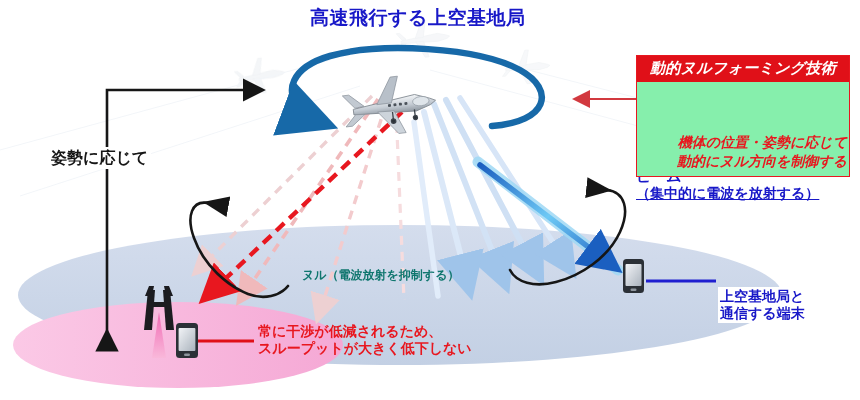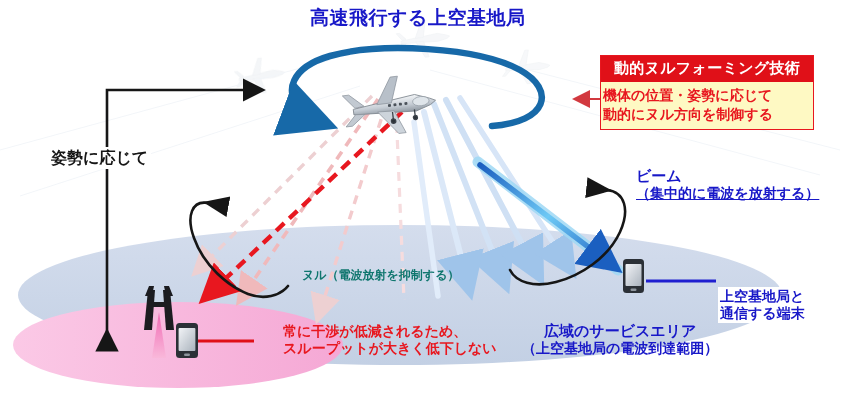--- a/index.html
+++ b/index.html
@@ -44,40 +44,41 @@
   #label-terminal span{display:block;}
   #label-service-area{
     left:522px;top:322px;
     font-size:15px;color:#1818c8;text-align:center;
   }
   #label-service-area .sub{font-size:14px;display:block;}
   #label-throughput{
     left:258px;top:323px;
     font-size:14px;color:#e8171f;
   }
-  #label-throughput span{display:block;margin-left:25px;}
+  #label-throughput span{display:block;}
   #label-ground-bs{
     left:92px;top:363px;
     font-size:16px;color:#e8318c;
   }
 
   
   #callout-null-forming{
-    position:absolute;left:600px;top:55px;width:214px;
-    border:1px solid #e8171f;background:#fef9c3;
+    position:absolute;left:636px;top:55px;width:214px;
+    border:1px solid #e8171f;background:#86efac;
     box-sizing:border-box;
+    font-style:italic;
   }
   #callout-head{
     background:#e01018;color:#ffffff;
     font-size:15px;font-weight:bold;text-align:center;
     padding:3px 2px 4px;letter-spacing:.3px;
   }
   #callout-body{
     color:#e8171f;font-size:14px;font-weight:bold;
-    text-align:left;padding:4px 2px 5px;line-height:1.35;
+    text-align:right;padding:4px 2px 5px;line-height:1.35;margin-top:47px;
   }
   #callout-body span{display:block;}
 </style>
 </head>
 <body>
 
 <div id="stage">
 
   <svg id="svgroot" viewBox="0 0 860 400">
     <defs>
@@ -281,24 +282,20 @@
     <span class="sub">（集中的に電波を放射する）</span>
   </div>
 
   <div class="lbl" id="label-null">ヌル（電波放射を抑制する）</div>
 
   <div class="lbl" id="label-terminal">
     <span>上空基地局と</span>
     <span>通信する端末</span>
   </div>
 
-  <div class="lbl" id="label-service-area">
-    <span>広域のサービスエリア</span>
-    <span class="sub">（上空基地局の電波到達範囲）</span>
-  </div>
 
   <div class="lbl" id="label-throughput">
     <span>常に干渉が低減されるため、</span>
     <span>スループットが大きく低下しない</span>
   </div>
 
 
   <div id="callout-null-forming">
     <div id="callout-head">動的ヌルフォーミング技術</div>
     <div id="callout-body">

